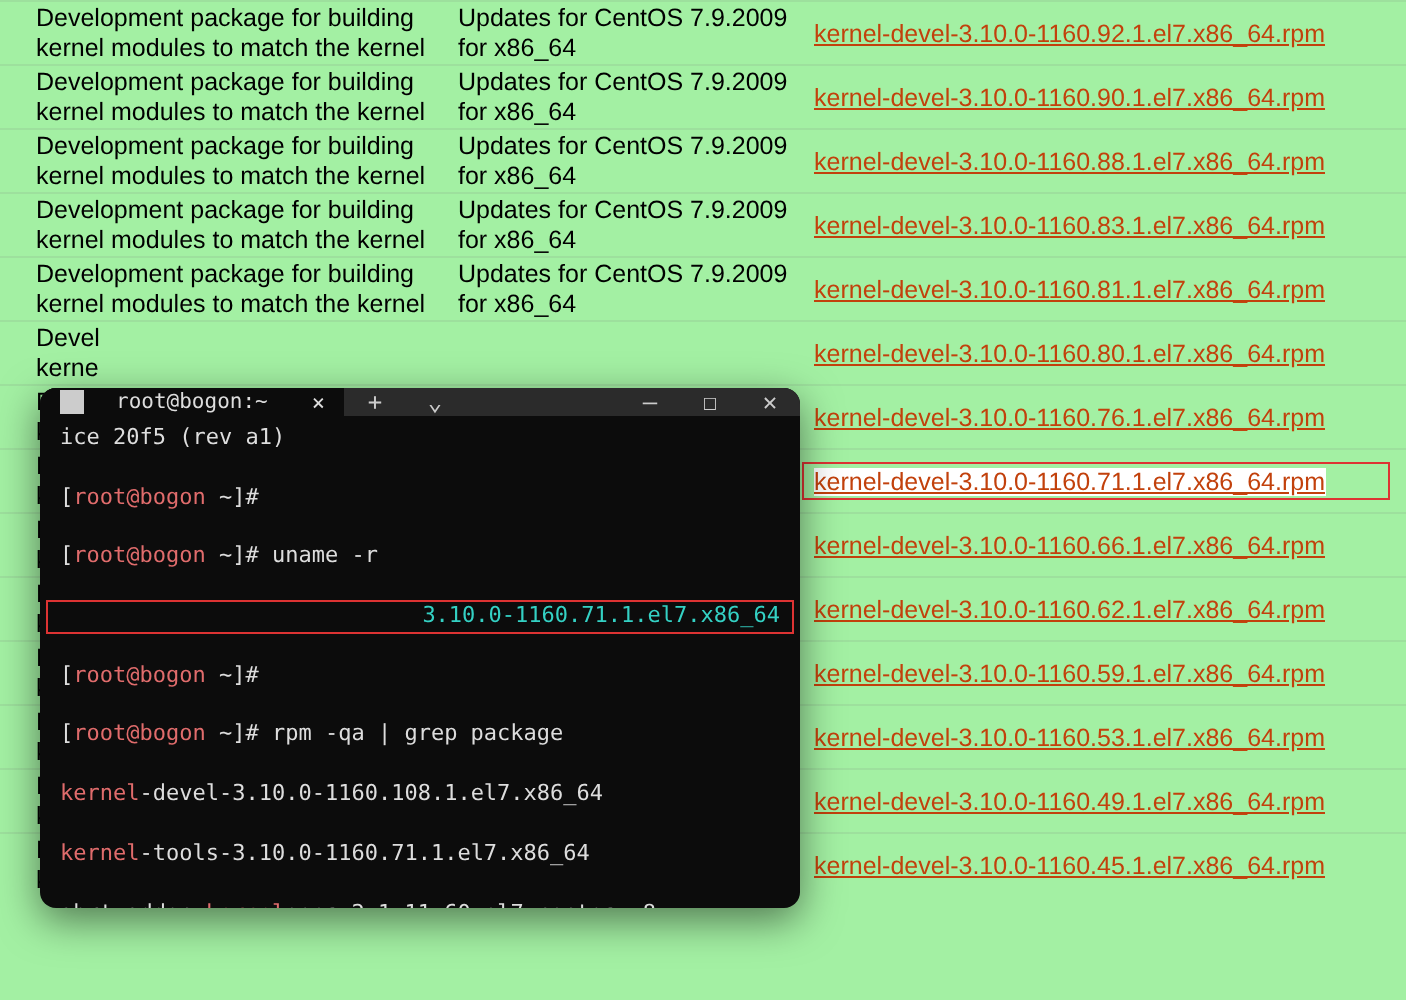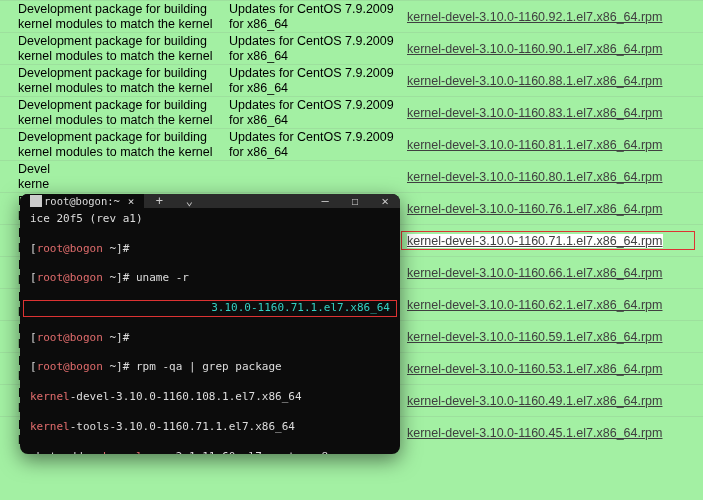--- a/index.html
+++ b/index.html
@@ -19,21 +19,21 @@
   }
   td {
     padding: 0;
     vertical-align: middle;
     height: 32px;
     border-top: 1px solid #9de09d;
   }
   td.desc { width: 225px; padding-left: 18px; line-height: 1.15; }
   td.upd  { width: 170px; padding-left: 4px; line-height: 1.15; }
   td.lnk  { padding-left: 12px; }
-  td.lnk a { color: #404040; text-decoration: underline; }
+  td.lnk a { color: #c2410c; text-decoration: underline; }
   tr.highlight td.lnk a { background: #fff; margin-top: 11px; }
   tr.highlight td.lnk { position: relative; }
   tr.highlight td.lnk::after {
     content: "";
     position: absolute;
     left: 6px; right: 8px; top: 6px; bottom: 6px;
     border: 1px solid #d33;
     pointer-events: none;
   }
 
@@ -56,21 +56,21 @@
     height: 30px;
     background: #2b2b2b;
     display: flex;
     align-items: stretch;
     font-size: 11px;
     color: #ddd;
   }
   .tab {
     display: flex;
     align-items: center;
-    gap: 2px;
+    gap: 16px;
     padding: 0 10px;
     background: #0c0c0c;
     border-top-left-radius: 6px;
   }
   .tab .tx { font-size: 10.5px; }
   .tbar-btn {
     width: 30px;
     display: flex;
     align-items: center;
     justify-content: center;

